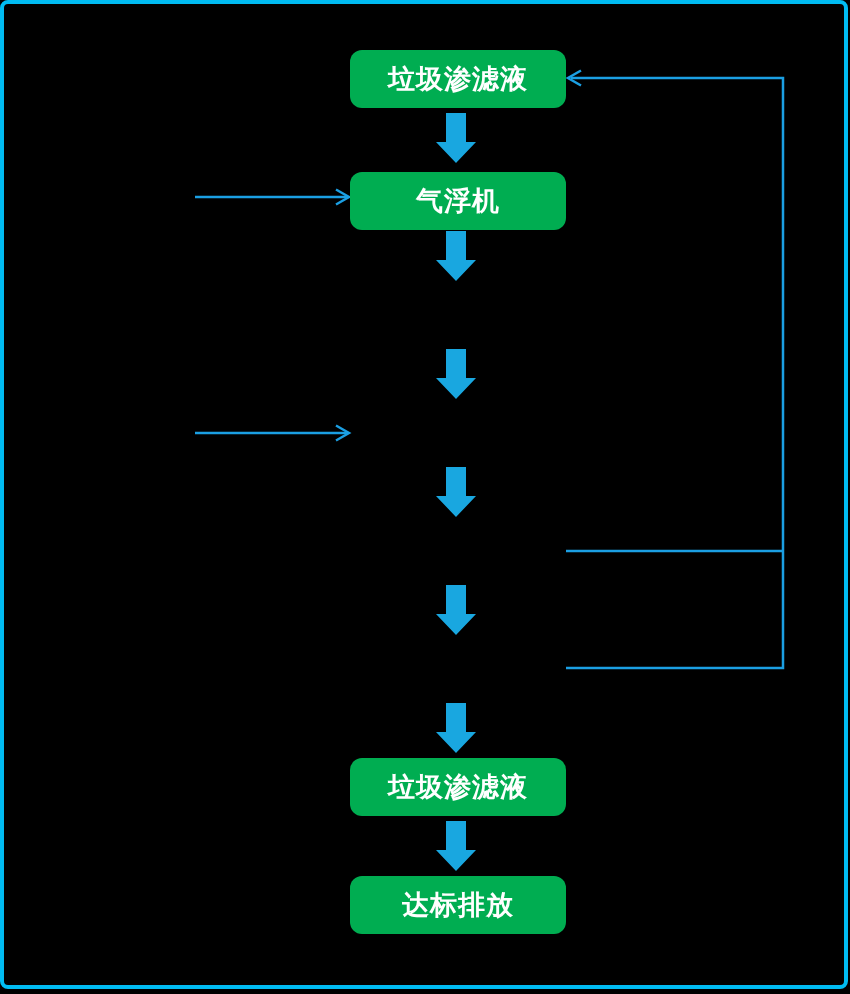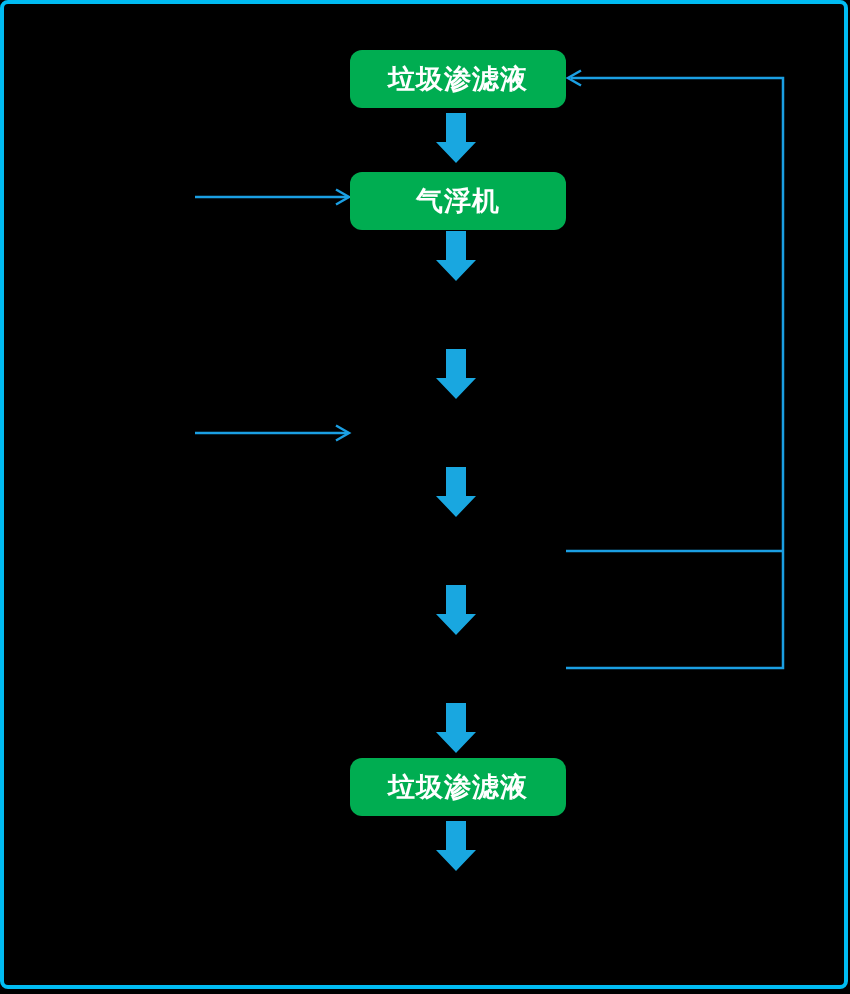--- a/index.html
+++ b/index.html
@@ -77,15 +77,18 @@
 
   <div class="node" style="top:50px">
     <span>垃圾渗滤液</span>
   </div>
   <div class="node" style="top:172px">
     <span>气浮机</span>
   </div>
   <div class="node" style="top:758px">
     <span>垃圾渗滤液</span>
   </div>
+  <div class="node" style="top:876px">
+    <span>达标排放</span>
+  </div>
 
   <div class="frame"></div>
 </div>
 
 </body></html>

